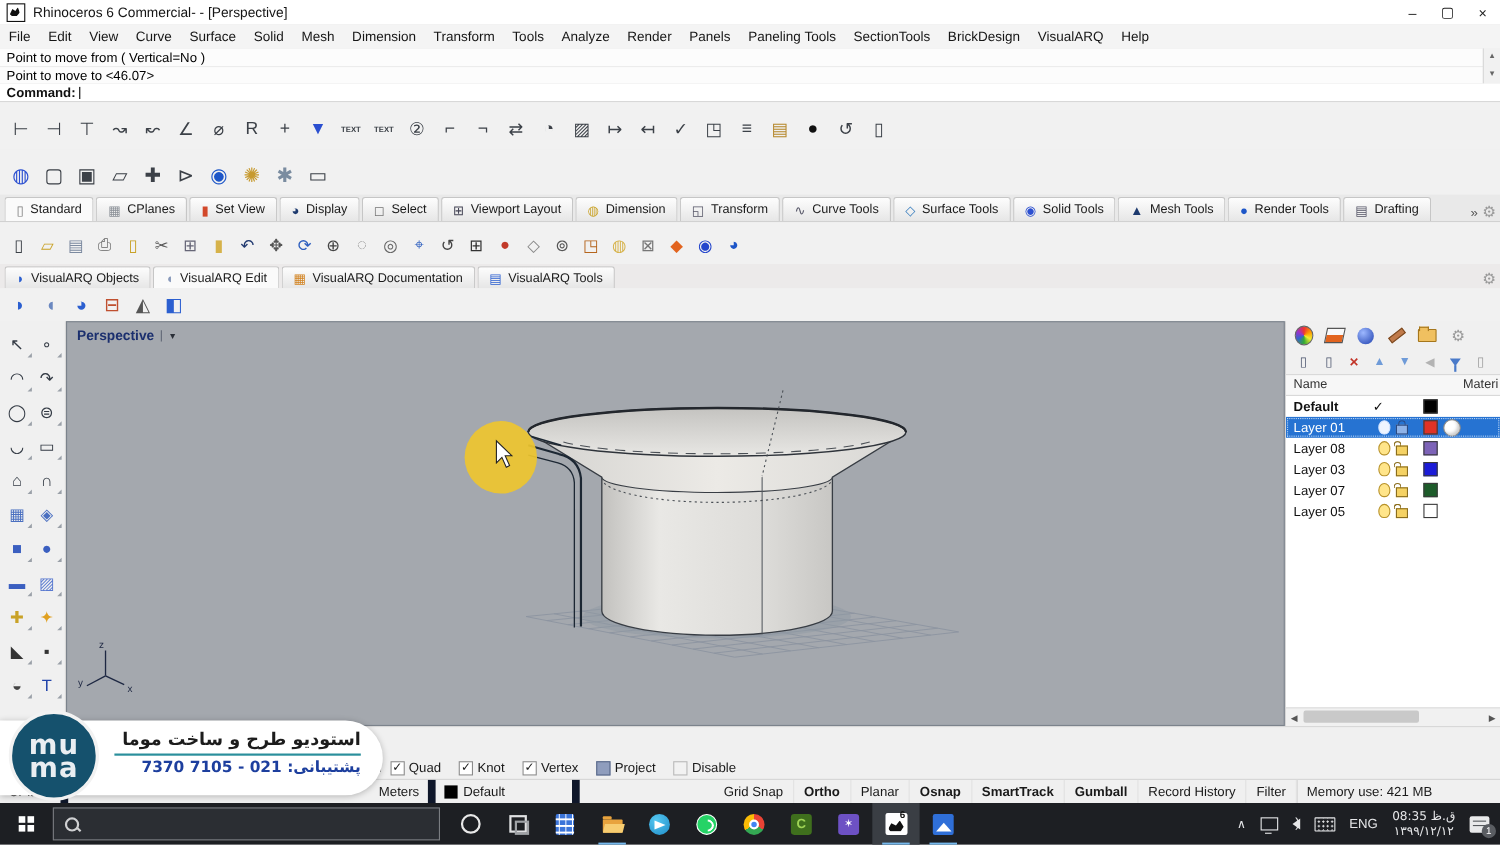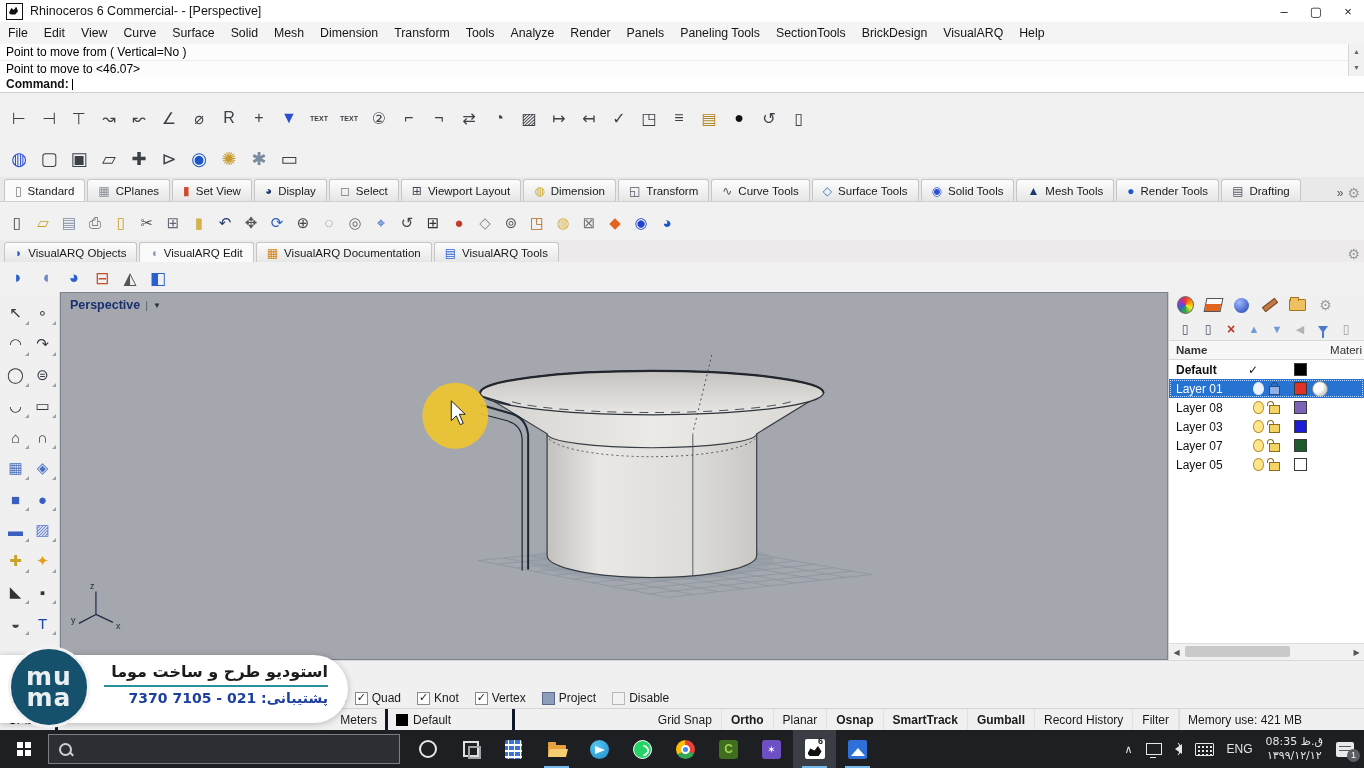--- a/index.html
+++ b/index.html
@@ -87,21 +87,21 @@
   #ptools{height:22px;display:flex;align-items:center;gap:7px;padding:0 8px;font-size:12px;}
   .ptool{display:flex;align-items:center;justify-content:center;width:16px;height:16px;color:#47506a;}
   .ptool.del{color:#c23428;font-weight:700;font-size:14px;}
   .ptool.tri{color:#6f9bd8;font-size:11px;}
   .ptool.gray{color:#b3b3b3;font-size:11px;}
   .ptool.page{color:#9a9a9a;}
   .funnel{width:0;height:0;border-left:5px solid transparent;border-right:5px solid transparent;border-top:7px solid #4a7ac9;position:relative;}
   .funnel::after{content:"";position:absolute;left:-1px;top:-1px;width:2px;height:6px;background:#4a7ac9;}
   #pheader{height:18px;background:#f7f7f7;border-top:1px solid #d9d9d9;border-bottom:1px solid #d9d9d9;
            font-size:11.5px;color:#333;display:flex;align-items:center;position:relative;}
-  #pheader .hname{padding-left:7px;font-weight:bold;}
+  #pheader .hname{padding-left:7px;}
   #pheader .hmat{position:absolute;right:2px;}
   #plist{background:#fff;flex:1;overflow:hidden;}
   .lrow{height:19px;display:flex;align-items:center;font-size:12px;padding-left:7px;position:relative;}
   .lrow .lname{width:72px;white-space:nowrap;overflow:hidden;}
   .lrow .lname.bold{font-weight:700;}
   .lrow.selected{background:#2673d2;color:#fff;outline:1px dotted #bcd6f5;outline-offset:-2px;}
   .slot{width:46px;display:flex;align-items:center;gap:5px;}
   .lcheck{font-size:12px;color:#111;}
   .selected .lcheck{color:#fff;}
   .bulb{width:9px;height:11px;border-radius:50% 50% 45% 45%;background:#ffe58a;border:1px solid #b8922a;display:inline-block;}
@@ -126,21 +126,21 @@
   .ositems{display:flex;align-items:center;gap:16px;}
   .osnap-item{display:flex;align-items:center;gap:4px;}
   .cb{width:13px;height:13px;border:1px solid #8a8a8a;background:#fff;display:inline-block;position:relative;box-sizing:border-box;}
   .cb.cb-checked::after{content:"✓";position:absolute;left:1px;top:-2px;font-size:11px;color:#1a1a1a;}
   .cb.cb-filled{background:#8f9dbd;border-color:#5a6a8a;}
   .cb.cb-empty{background:#f2f2f2;border-color:#b8b8b8;}
 
   
   #statusbar{position:absolute;left:0;top:708px;width:1364px;height:22px;background:#f0f0f0;border-top:1px solid #d4d4d4;
              display:flex;align-items:center;font-size:12px;color:#1a1a1a;box-sizing:border-box;}
-  .seg{padding:0 8px;border-right:3px solid #0f172a;height:100%;display:flex;align-items:center;white-space:nowrap;}
+  .seg{padding:0 8px;border-right:7px solid #0f172a;height:100%;display:flex;align-items:center;white-space:nowrap;}
   .seg.gap{width:258px;border-right:none;}
   .seg.layerseg{gap:5px;width:108px;}
   .lswatch{width:12px;height:12px;background:#000;display:inline-block;}
   .flexspace{flex:1;border-right:none;}
   .toggles{display:flex;height:100%;}
   .toggle{padding:0 9px;display:flex;align-items:center;border-right:1px solid #e2e2e2;}
   .toggle.bold{font-weight:700;}
   .seg.mem{border-right:none;border-left:1px solid #dcdcdc;width:168px;}
 
   

